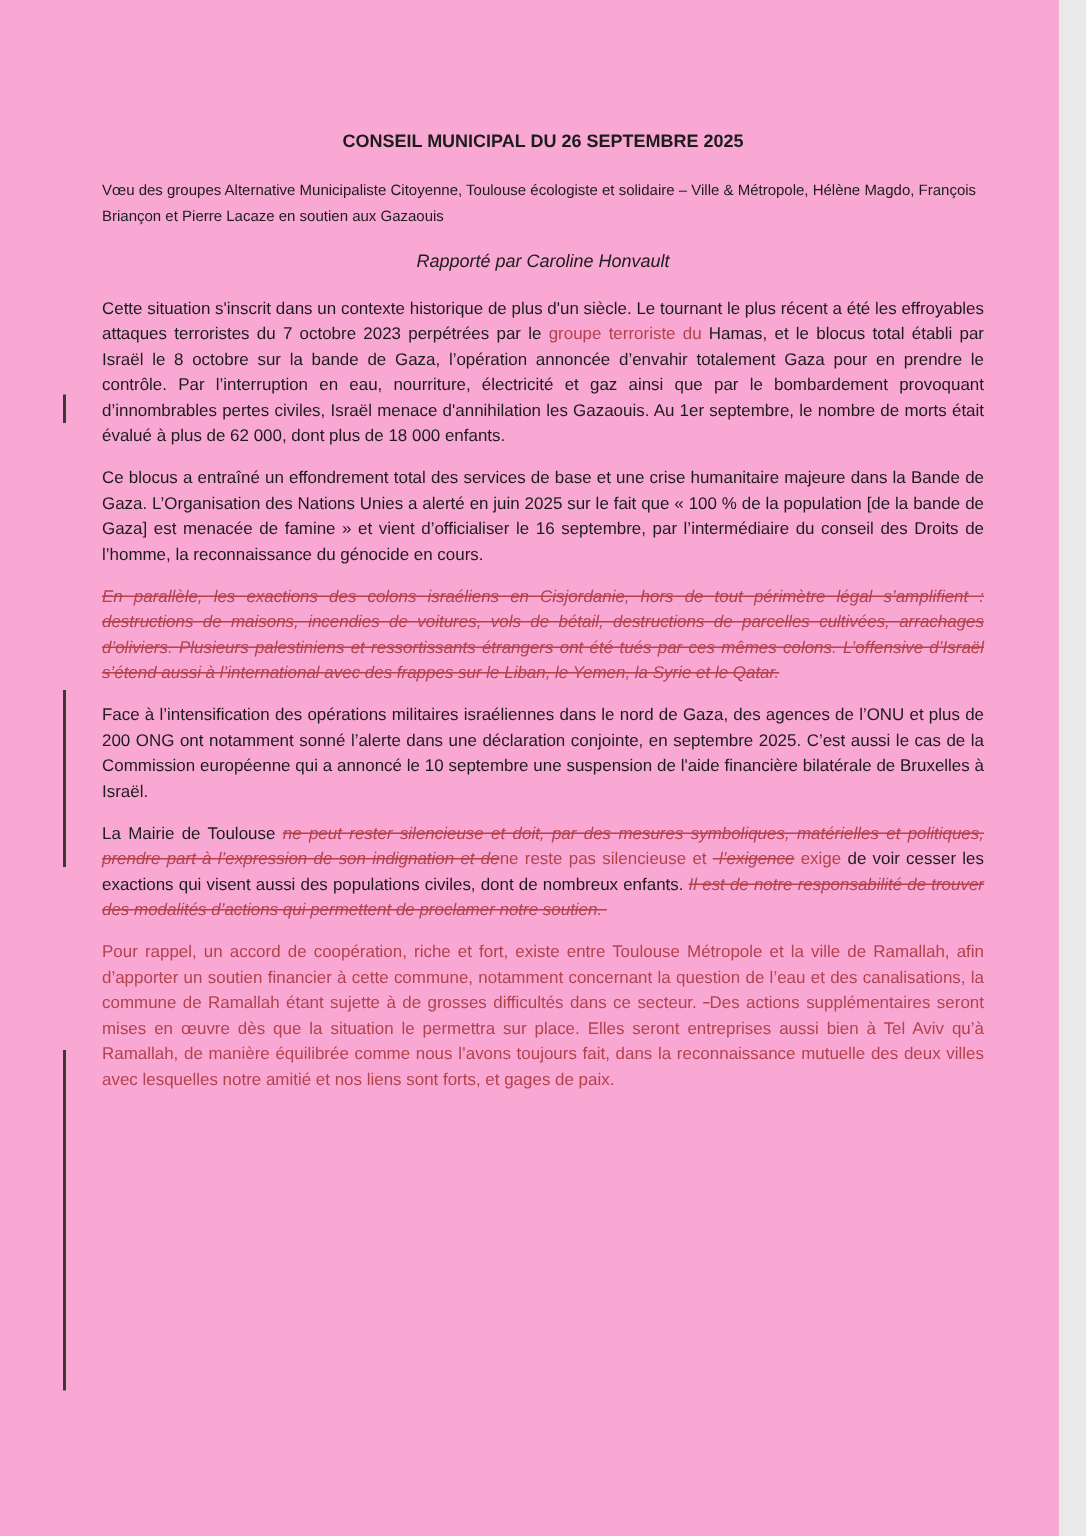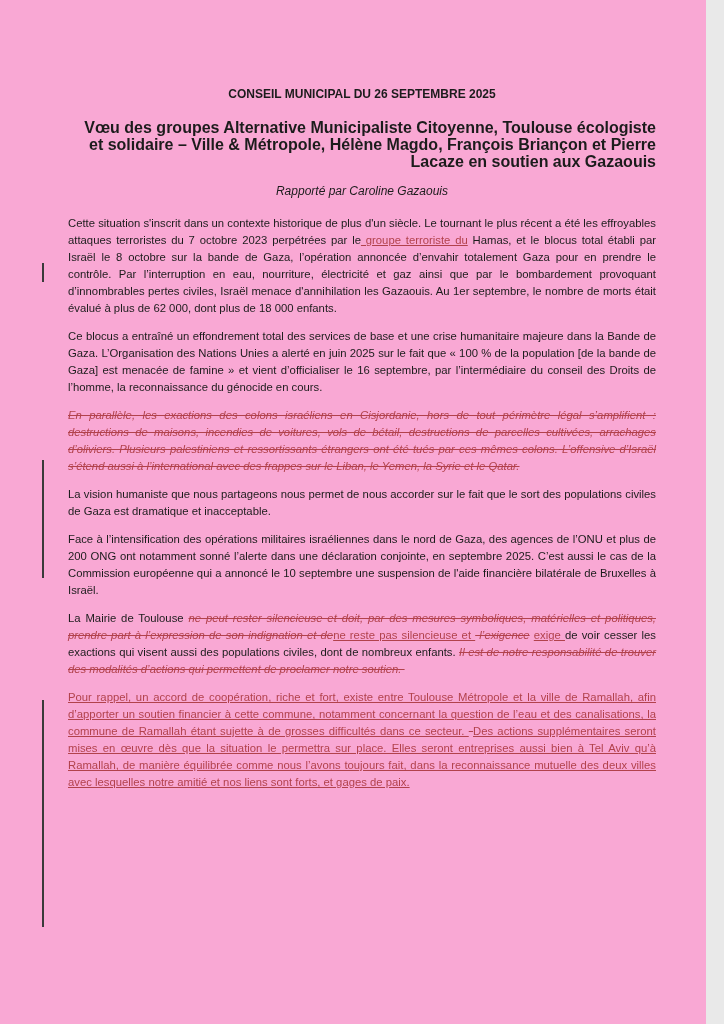--- a/index.html
+++ b/index.html
@@ -14,32 +14,32 @@
   }
   .content{
     position:absolute;
     left:68px;top:86px;width:588px;
   }
   .title{
     text-align:center;font-weight:bold;font-size:12px;line-height:17px;
     margin:0 0 16px 0;
   }
   .subtitle{
-    text-align:right;font-weight:bold;font-size:16px;line-height:17px;
+    text-align:left;font-weight:normal;font-size:10px;line-height:17px;
     margin:0 0 13px 0;
   }
   .reporter{
     text-align:center;font-style:italic;font-size:12px;line-height:17px;
     margin:0 0 15px 0;
   }
   p.body{
     font-size:11.3px;line-height:17px;text-align:justify;
     margin:0 0 11px 0;
   }
-  .ins{color:#b2424c;text-decoration:underline;}
+  .ins{color:#b2424c;}
   .del{color:#b2424c;text-decoration:line-through;font-style:italic;}
   .change-bar{
     position:absolute;width:2px;background:#3a3a3a;left:42px;
   }
   #bar-1{top:263px;height:19px;}
   #bar-2{top:460px;height:118px;}
   #bar-3{top:700px;height:227px;}
 </style>
 </head>
 <body>
@@ -47,38 +47,35 @@
 <div class="doc">
 
   <div class="change-bar" id="bar-1"></div>
   <div class="change-bar" id="bar-2"></div>
   <div class="change-bar" id="bar-3"></div>
 
   <div class="content">
 
     <div class="title">CONSEIL MUNICIPAL DU 26 SEPTEMBRE 2025</div>
     <div class="subtitle">Vœu des groupes Alternative Municipaliste Citoyenne, Toulouse écologiste et solidaire – Ville &amp; Métropole, Hélène Magdo, François Briançon et Pierre Lacaze en soutien aux Gazaouis</div>
-    <div class="reporter">Rapporté par Caroline Gazaouis</div>
+    <div class="reporter">Rapporté par Caroline Honvault</div>
 
 
     <p class="body">
       <span>Cette situation s'inscrit dans un contexte historique de plus d'un siècle. Le tournant le plus récent a été les effroyables attaques terroristes du 7 octobre 2023 perpétrées par le</span><span class="ins">&nbsp;groupe terroriste du</span><span> Hamas, et le blocus total établi par Israël le 8 octobre sur la bande de Gaza, l’opération annoncée d’envahir totalement Gaza pour en prendre le contrôle. Par l’interruption en eau, nourriture, électricité et gaz ainsi que par le bombardement provoquant d’innombrables pertes civiles, Israël menace d'annihilation les Gazaouis.  Au 1er septembre, le nombre de morts était évalué à plus de 62 000, dont plus de 18 000 enfants.</span>
     </p>
 
     <p class="body">
       <span>Ce blocus a entraîné un effondrement total des services de base et une crise humanitaire majeure dans la Bande de Gaza. L’Organisation des Nations Unies a alerté en juin 2025 sur le fait que « 100 % de la population [de la bande de Gaza] est menacée de famine » et vient d’officialiser le 16 septembre, par l’intermédiaire du conseil des Droits de l’homme, la reconnaissance du génocide en cours.</span>
     </p>
 
     <p class="body">
       <span class="del">En parallèle, les exactions des colons israéliens en Cisjordanie, hors de tout périmètre légal s’amplifient :  destructions de maisons, incendies de voitures, vols de bétail, destructions de parcelles cultivées, arrachages d’oliviers. Plusieurs palestiniens et ressortissants étrangers ont été tués par ces mêmes colons. L’offensive d’Israël s’étend aussi à l’international avec des frappes sur le Liban, le Yemen, la Syrie et le Qatar.</span>
     </p>
 
-    <p class="body">
-      <span>La vision humaniste que nous partageons nous permet de nous accorder sur le fait que le sort des populations civiles de Gaza est dramatique et inacceptable.</span>
-    </p>
 
     <p class="body">
       <span>Face à l’intensification des opérations militaires israéliennes dans le nord de Gaza, des agences de l’ONU et plus de 200 ONG ont notamment sonné l’alerte dans une déclaration conjointe, en septembre 2025. C’est aussi le cas de la Commission européenne qui a annoncé le 10 septembre une suspension de l'aide financière bilatérale de Bruxelles à Israël.</span>
     </p>
 
     <p class="body">
       <span>La Mairie de Toulouse </span><span class="del">ne peut rester silencieuse et doit, par des mesures symboliques, matérielles et politiques, prendre part à l’expression de son indignation et de</span><span class="ins">ne reste pas silencieuse et </span><span class="del">&nbsp;l’exigence</span> <span class="ins">exige </span><span>de voir cesser les exactions qui visent aussi des populations civiles, dont de nombreux enfants. </span><span class="del">Il est de notre responsabilité de trouver des modalités d’actions qui permettent de proclamer notre soutien.&nbsp;</span>
     </p>
 
     <p class="body">

